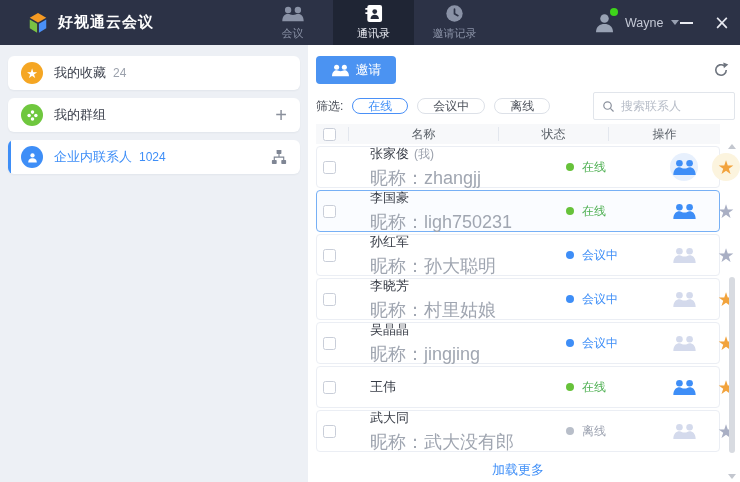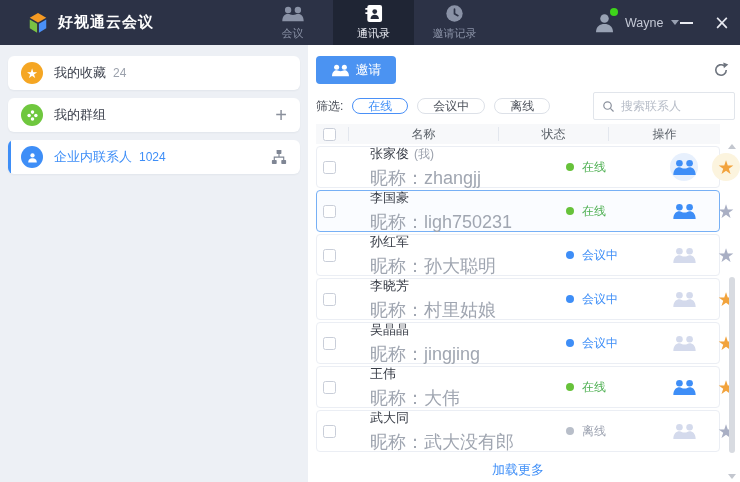--- a/index.html
+++ b/index.html
@@ -383,21 +383,20 @@
     </div>
   </div>
           <div class="row">
     <span class="cell-check">
               <span class="checkbox"></span>
             </span>
     <div class="cell-name">
       <div class="name-line">
         <span class="contact-name">王伟</span><span class="contact-suffix"></span>
       </div>
-      <div class="nick">昵称：大伟</div>
     </div>
     <div class="cell-status st-online">
       <span class="status-dot"></span>
       <span class="status-label">在线</span>
     </div>
     <div class="cell-ops">
       <span class="op-wrap op-meet meet-active">
                 <svg viewBox="0 0 28 18">
                   <circle cx="8.3" cy="4.2" r="3.7"></circle>
                   <circle cx="19.7" cy="4.2" r="3.7"></circle>

